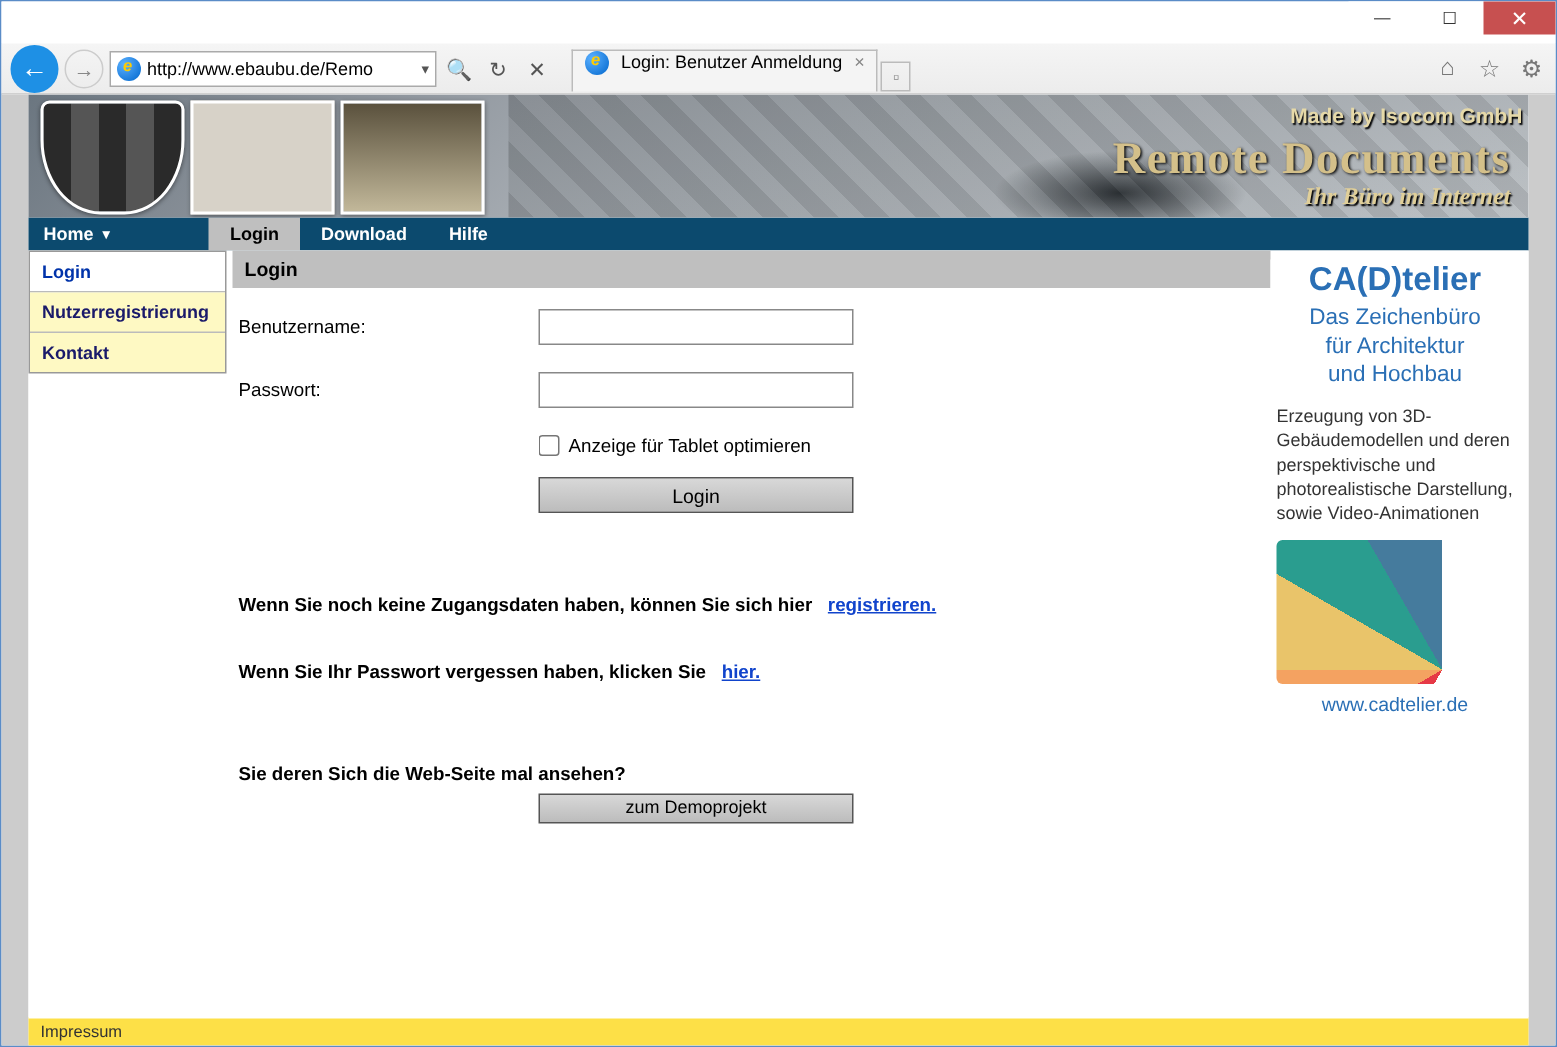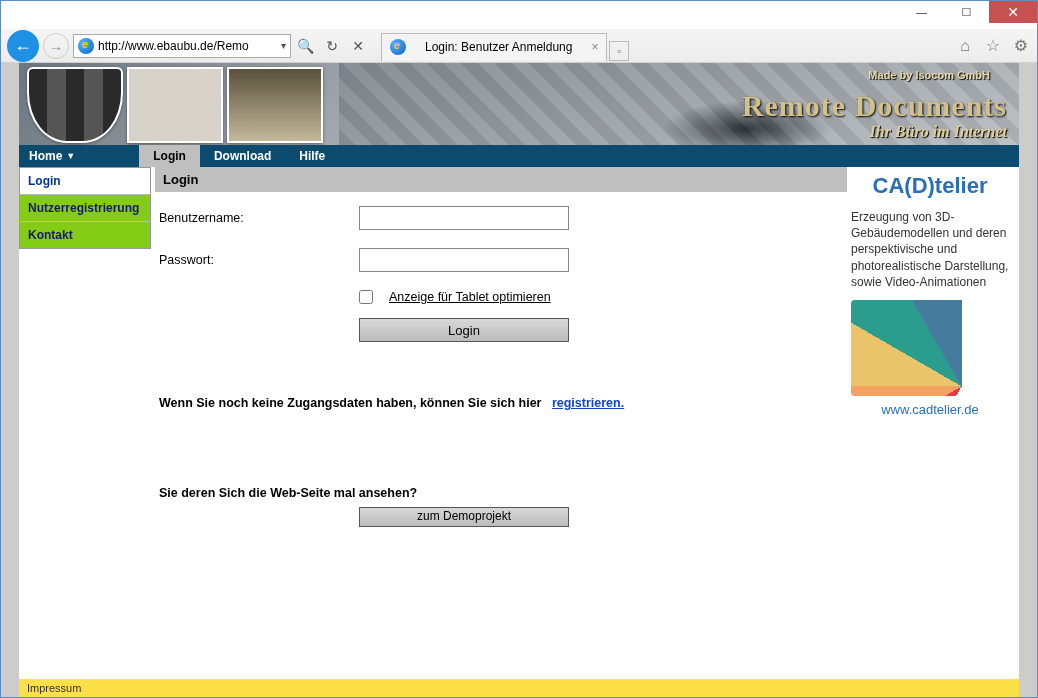--- a/index.html
+++ b/index.html
@@ -16,21 +16,21 @@
 .toolbar { height: 34px; background: linear-gradient(#f5f5f5,#ececec); border-bottom: 1px solid #d0d0d0; display: flex; align-items: center; padding: 0 6px; gap: 4px; }
 .nav-back { width: 32px; height: 32px; border-radius: 50%; background: #1e90e5; display:flex; align-items:center; justify-content:center; color:#fff; font-size: 18px; font-weight:bold; }
 .nav-fwd { width: 26px; height: 26px; border-radius: 50%; border:1px solid #ccc; display:flex; align-items:center; justify-content:center; color:#888; font-size:14px; }
 .urlbar { flex: 0 0 218px; height: 24px; border:1px solid #aaa; background:#fff; display:flex; align-items:center; padding:0 4px; gap:4px; }
 .ie-icon { width:16px; height:16px; background: radial-gradient(circle at 30% 30%, #5bb0ff, #0066cc); border-radius:50%; position:relative; }
 .ie-icon::after { content:"e"; position:absolute; color:#ffcc00; font-style:italic; font-weight:bold; font-size:11px; left:4px; top:0; }
 .url-text { flex:1; font-size:12px; color:#000; white-space:nowrap; overflow:hidden; }
 .url-drop { color:#555; font-size:10px; }
 .tool-icon { width:22px; height:22px; display:flex; align-items:center; justify-content:center; color:#555; font-size:14px; }
 .tabbar { display:flex; align-items:flex-end; height:30px; margin-left:8px; }
-.tab { height:28px; background:#f4f4f4; border:1px solid #bbb; border-bottom:none; display:flex; align-items:center; padding:0 8px; gap:19px; min-width:190px; }
+.tab { height:28px; background:#f4f4f4; border:1px solid #bbb; border-bottom:none; display:flex; align-items:flex-start; padding:0 8px; gap:8px; min-width:190px; }
 .tab-title { font-size:12px; white-space:nowrap; overflow:hidden; }
 .tab-x { color:#888; font-size:12px; margin-left:auto; }
 .tab-new { width:20px; height:20px; border:1px solid #bbb; margin-left:2px; display:flex; align-items:center; justify-content:center; color:#888; }
 .right-icons { margin-left:auto; display:flex; gap:8px; }
 .rico { width:20px; height:20px; color:#777; display:flex; align-items:center; justify-content:center; font-size:16px; }
 
 
 .page { flex:1; background:#cccccc; padding:0; overflow:hidden; display:flex; flex-direction:column; }
 .site { width: 1000px; margin: 0 auto; background:#fff; flex:1; display:flex; flex-direction:column; }
 
@@ -41,46 +41,46 @@
 .thumb:nth-child(1){ background: linear-gradient(90deg,#2a2a2a 20%,#555 20%,#555 40%,#2a2a2a 40%,#2a2a2a 60%,#555 60%,#555 80%,#2a2a2a 80%); border-radius:6px 6px 40px 40px / 6px 6px 50px 50px; }
 .thumb:nth-child(2){ background:#d7d2c8; }
 .thumb:nth-child(3){ background:linear-gradient(#5a513d,#c2b89a); }
 .banner-texture { position:absolute; right:0; top:0; width:680px; height:82px; background:
   repeating-linear-gradient(45deg, rgba(0,0,0,.08) 0 12px, rgba(255,255,255,.04) 12px 24px),
   radial-gradient(ellipse 120px 40px at 60% 80%, #2d3236, rgba(0,0,0,0) 70%),
   linear-gradient(160deg,#858b91,#babfc3); }
 .banner-title { position:absolute; right:12px; top:26px; text-align:right; }
 .bt1 { font-family: Georgia, 'Times New Roman', serif; font-size:30px; font-weight:bold; color:#d4c08a; text-shadow:1px 1px 2px #000; letter-spacing:1px; }
 .bt2 { font-family: Georgia, serif; font-size:16px; font-weight:bold; font-style:italic; color:#e0cf99; text-shadow:1px 1px 1px #000; }
-.btm { position:absolute; right:29px; top:6px; font-size:11px; font-weight:bold; color:#e6d9a8; text-shadow:1px 1px 1px #000; }
+.btm { position:absolute; right:4px; top:6px; font-size:14px; font-weight:bold; color:#e6d9a8; text-shadow:1px 1px 1px #000; }
 
 
 .topnav { height:22px; background:#0c4a6e; display:flex; align-items:stretch; }
 .navitem { color:#fff; font-weight:bold; font-size:12px; padding:0 14px; display:flex; align-items:center; cursor:pointer; }
 .navitem.home { padding-left:10px; }
 .home-drop { color:#fff; margin-left:4px; font-size:9px; }
 .navspacer { width:50px; }
 .navitem.active { background:#bfbfbf; color:#000; }
 
 
 .layout { flex:1; display:flex; background:#fff; }
 .leftcol { width:132px; padding:0; }
 .snav { border:1px solid #999; margin-bottom:2px; }
-.snav .sitem { background:#84cc16; padding:6px 8px; font-size:12px; font-weight:bold; color:#1a1a6a; border-bottom:1px solid #bbb; cursor:pointer; }
+.snav .sitem { background:#fef9c3; padding:6px 8px; font-size:12px; font-weight:bold; color:#1a1a6a; border-bottom:1px solid #bbb; cursor:pointer; }
 .snav .sitem.sel { background:#fff; color:#0033aa; }
 .snav .sitem:last-child { border-bottom:none; }
 .sgap { height:24px; }
 
 .maincol { flex:1; padding:0 0 0 4px; }
 .panel-head { background:#bfbfbf; color:#000; font-weight:bold; padding:5px 8px; font-size:13px; }
 .panel-body { background:#fff; padding:14px 4px; font-size:12.5px; color:#000; }
 .frow { display:flex; align-items:center; margin-bottom:18px; }
 .flabel { width:200px; }
 .finput { width:210px; height:24px; border:1px solid #888; background:#fff; padding:2px 4px; font-size:13px; }
-.fcheck { margin-left:200px; display:flex; align-items:center; gap:16px; margin-bottom:14px;text-decoration:underline; }
+.fcheck { margin-left:200px; display:flex; align-items:center; gap:6px; margin-bottom:14px; }
 .fcheck input { width:14px; height:14px; }
 .fbtn { margin-left:200px; width:210px; height:24px; background:linear-gradient(#d8d8d8,#bcbcbc); border:1px solid #555; font-size:13px; cursor:pointer; display:flex; align-items:center; justify-content:center; }
 .bodytext { margin-top:50px; line-height:1.8; }
 .bodytext b { font-weight:bold; }
 .link { color:#1144cc; text-decoration:underline; font-weight:bold; }
 .demobtn { width:210px; height:20px; margin-left:200px; background:linear-gradient(#d8d8d8,#bcbcbc); border:1px solid #555; font-size:12px; display:flex; align-items:center; justify-content:center; cursor:pointer; margin-top:2px; }
 
 .rightcol { width:172px; padding:6px 6px 0 0; }
 .ad { border:0; background:#fff; text-align:center; font-family: Tahoma, Arial, sans-serif; }
 .ad-t1 { font-size:22px; font-weight:bold; color:#2a6fb5; }
@@ -193,32 +193,41 @@
             <div class="fbtn">
                 <span>Login</span>
               </div>
 
             <div class="bodytext">
               <div>
                 <b>Wenn Sie noch keine Zugangsdaten haben, können Sie sich hier</b>
                 &nbsp;&nbsp;<a href="#" class="link"><span>registrieren.</span></a>
               </div>
               <br>
+              <div>
+                <b>Wenn Sie Ihr Passwort vergessen haben, klicken Sie</b>
+                &nbsp;&nbsp;<a href="#" class="link"><span>hier.</span></a>
+              </div>
               <br><br>
               <div><b>Sie deren Sich die Web-Seite mal ansehen?</b></div>
               <div class="demobtn">
                   <span>zum Demoprojekt</span>
                 </div>
             </div>
           </div>
         </div>
 
         <div class="rightcol">
           <div class="ad">
             <div class="ad-t1">CA(D)telier</div>
+            <div class="ad-t2">
+              <div>Das Zeichenbüro</div>
+              <div>für Architektur</div>
+              <div>und Hochbau</div>
+            </div>
             <div class="ad-body">Erzeugung von 3D-Gebäudemodellen und deren perspektivische und photorealistische Darstellung, sowie Video-Animationen</div>
             <div class="ad-img"></div>
             <div class="ad-url">www.cadtelier.de</div>
           </div>
         </div>
       </div>
 
       <div class="footer">
         <span>Impressum</span>
       </div>

